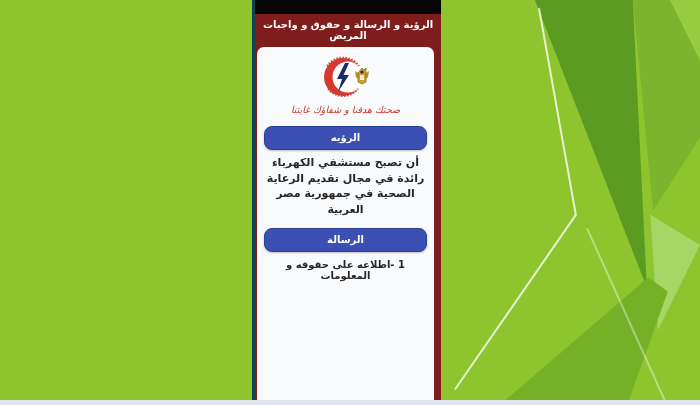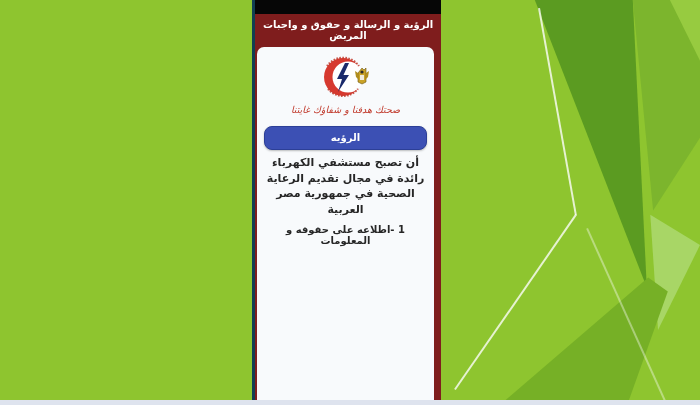--- a/index.html
+++ b/index.html
@@ -99,20 +99,21 @@
             <rect x="3" y="7" width="4" height="5" fill="#f3f3f3" opacity="0.9"></rect>
           </g>
         </svg>
       </div>
 
       <div class="slogan">صحتك هدفنا و شفاؤك غايتنا</div>
 
       <button class="pill">الرؤيه</button>
       <div class="body-text">أن تصبح مستشفي الكهرباء رائدة في مجال تقديم الرعاية الصحية في جمهورية مصر العربية</div>
 
+      <button class="pill">الرسالة</button>
 
       <div class="rights-line">1 -اطلاعه على حقوقه و المعلومات</div>
 
     </div>
   </div>
 
   <div class="bottom-strip"></div>
 </div>
 
 </body></html>

